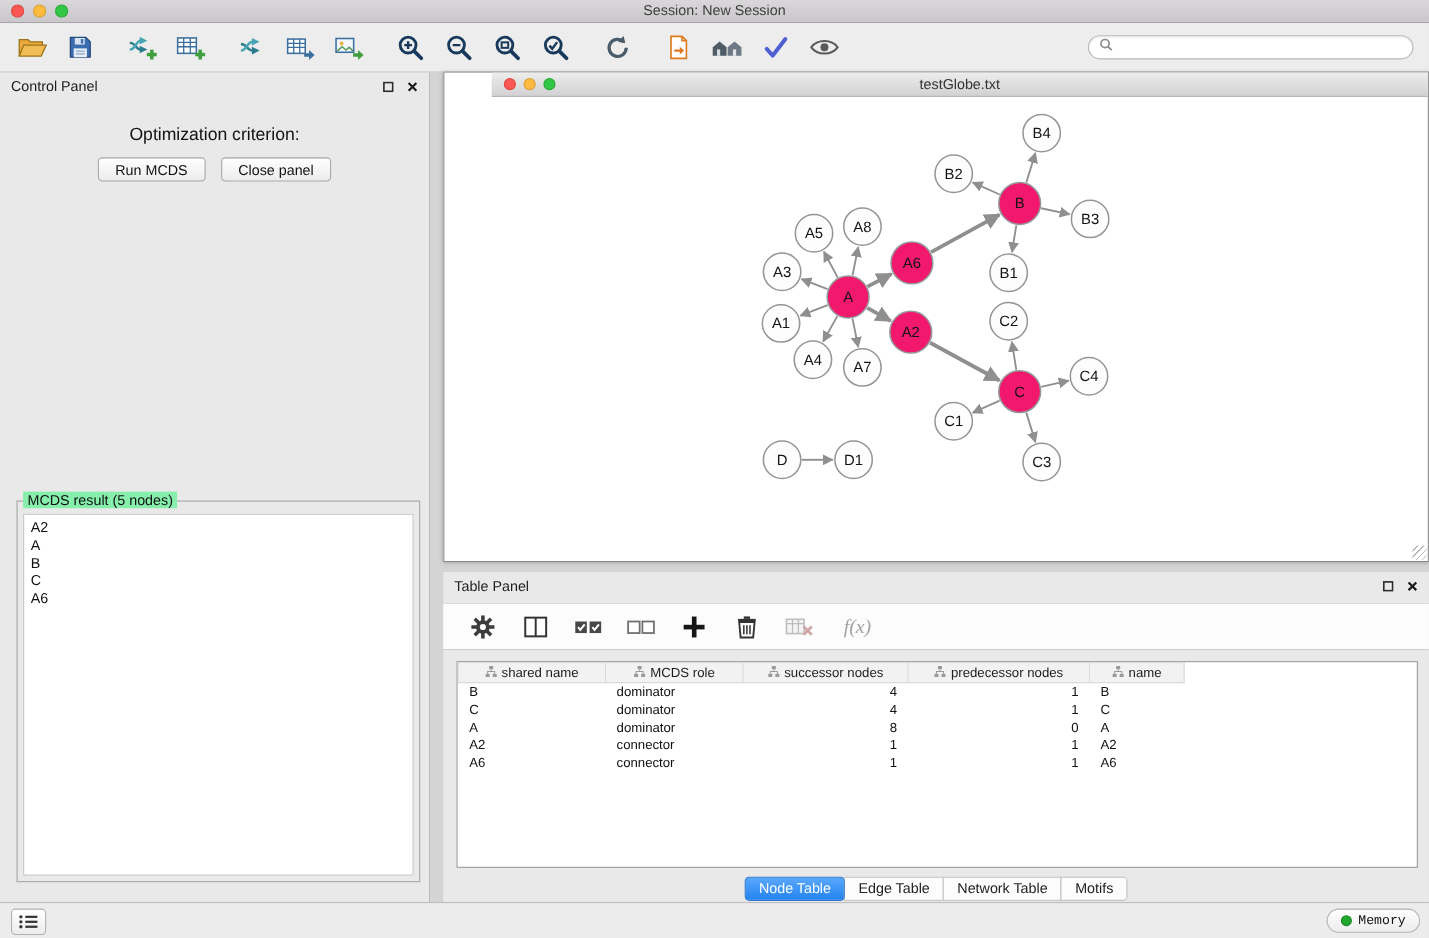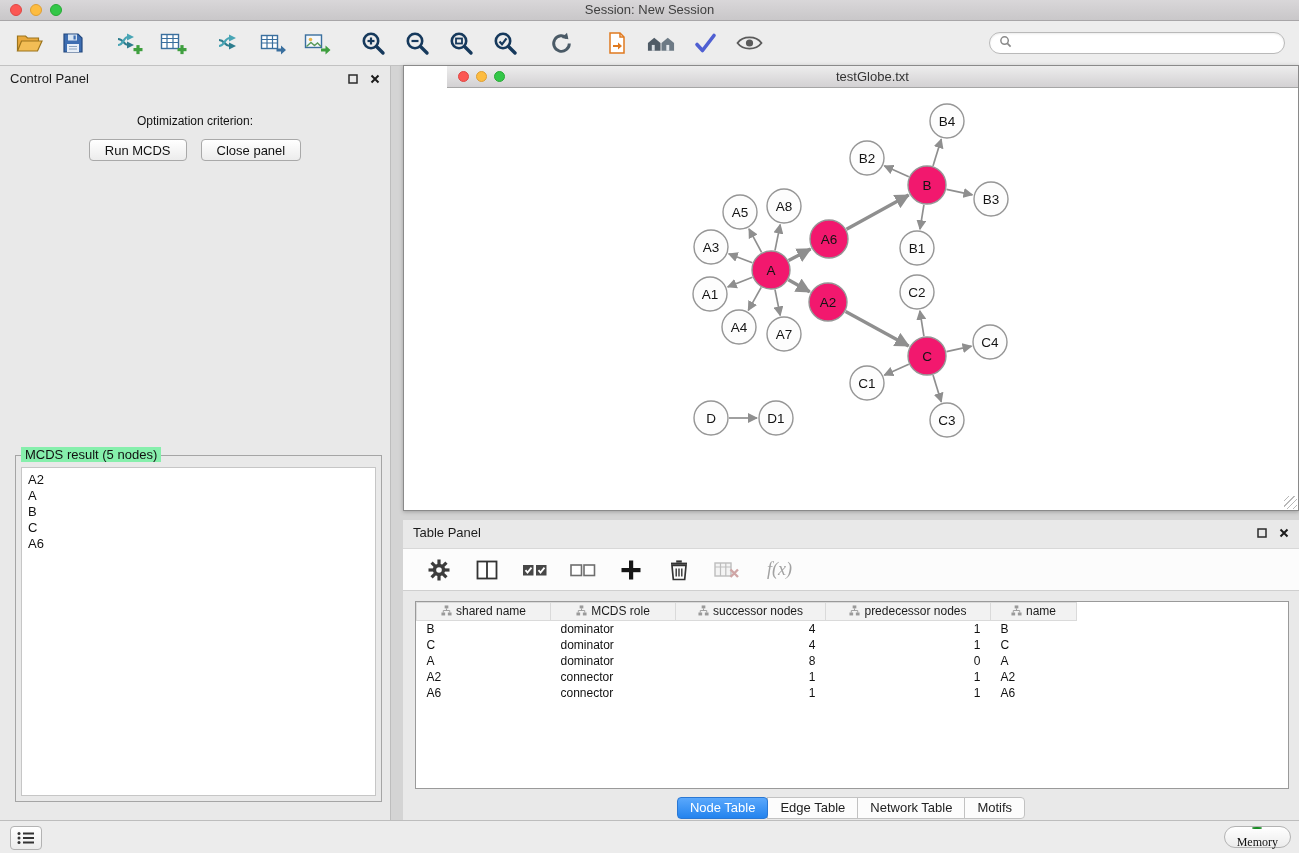--- a/index.html
+++ b/index.html
@@ -29,21 +29,21 @@
   .hdr-spacer{flex:1;}
   .hdr-ico{margin-left:12px;cursor:pointer;display:inline-flex;align-items:center;}
 
   
   .control-panel{position:absolute;top:66px;left:0;width:391px;bottom:33px;background:#e9e9e9;border-right:1px solid #bdbdbd;box-sizing:border-box;}
   .seg-tabs{display:flex;justify-content:center;margin-top:7px;}
   .seg-tab{font-size:13px;padding:0 12px;background:#fcfcfc;border:1px solid #c2c2c2;margin-left:-1px;color:#222;height:20px;line-height:20px;cursor:pointer;white-space:nowrap;}
   .seg-tab:first-child{margin-left:0;border-radius:4px 0 0 4px;}
   .seg-tab:last-child{border-radius:0 4px 4px 0;}
   .seg-tab.active{background:linear-gradient(#5aa8fc,#2383ee);border-color:#2a78d4;color:#fff;border-radius:4px;position:relative;z-index:1;}
-  .cp-opt-label{margin-top:23px;text-align:center;font-size:12px;color:#111;}
+  .cp-opt-label{margin-top:23px;text-align:center;font-size:16px;color:#111;}
   .cp-dropdown{position:relative;width:312px;height:22px;margin:7px auto 0;background:#fff;border:1px solid #a9a9a9;border-radius:4px;box-sizing:border-box;font-size:13px;line-height:20px;padding-left:9px;color:#111;cursor:pointer;overflow:hidden;}
   .dd-stepper{position:absolute;right:0;top:0;bottom:0;width:18px;background:linear-gradient(#9ac6f9,#2d77e8);display:flex;align-items:center;justify-content:center;border-left:1px solid #7aa4d8;}
   .cp-buttons{margin-top:11px;display:flex;justify-content:center;gap:14px;}
   .mac-btn{height:22px;padding:0 15px;border:1px solid #a9a9a9;border-radius:4px;background:linear-gradient(#ffffff,#ececec);font-size:13px;color:#111;font-family:inherit;cursor:pointer;}
   .result-fieldset{position:absolute;left:15px;right:8px;top:389px;bottom:18px;border:1px solid #a5a5a5;background:#e9e9e9;}
   .result-legend{position:absolute;top:-9px;left:5px;background:#86efac;padding:0 4px;font-size:13px;color:#111;}
   .result-list{position:absolute;left:5px;right:5px;top:11px;bottom:5px;background:#fff;border:1px solid #c6c6c6;padding:4px 6px;font-size:13px;line-height:16px;color:#111;overflow:auto;}
 
   
   .network-window{position:absolute;left:403px;top:65px;width:896px;height:446px;background:#fff;border:1px solid #8a8a8a;box-sizing:border-box;box-shadow:0 1px 4px rgba(0,0,0,0.25);}
@@ -61,21 +61,21 @@
   #node-table{border-collapse:collapse;font-size:12px;table-layout:fixed;}
   #node-table th{background:#f2f2f2;border:1px solid #dadada;font-weight:normal;height:18px;padding:0 20px;color:#1c1c1c;text-align:center;box-sizing:border-box;white-space:nowrap;}
   #node-table td{height:16px;padding:0 10px;color:#111;white-space:nowrap;overflow:hidden;}
   #node-table td.num{text-align:right;}
   .th-ico{vertical-align:-1px;margin-right:4px;display:inline-block;}
   .tp-tabs{display:flex;justify-content:center;margin-top:8px;}
 
   
   .statusbar{position:absolute;left:0;right:0;bottom:0;height:33px;background:#ececec;border-top:1px solid #bdbdbd;box-sizing:border-box;}
   .status-left-btn{position:absolute;left:10px;top:5px;width:30px;height:22px;border:1px solid #b3b3b3;border-radius:4px;background:linear-gradient(#ffffff,#ececec);display:flex;align-items:center;justify-content:center;cursor:pointer;}
-  .memory-btn{position:absolute;right:8px;top:5px;height:22px;border:1px solid #b3b3b3;border-radius:11px;background:linear-gradient(#ffffff,#ececec);display:flex;align-items:center;gap:6px;padding:0 12px;font-size:12px;color:#111;font-family:Liberation Serif, serif;cursor:pointer;flex-direction:column;}
+  .memory-btn{position:absolute;right:8px;top:5px;height:22px;border:1px solid #b3b3b3;border-radius:11px;background:linear-gradient(#ffffff,#ececec);display:flex;align-items:center;gap:6px;padding:0 12px;font-size:12px;color:#111;font-family:Liberation Mono, monospace;cursor:pointer;}
   .mem-dot{width:10px;height:10px;border-radius:50%;background:#22a62e;border:1px solid #188a23;box-sizing:border-box;}
 </style>
 </head>
 <body>
 
 <div class="app">
 
   <div class="titlebar">
     <div class="traffic">
       <span class="light red"></span>

